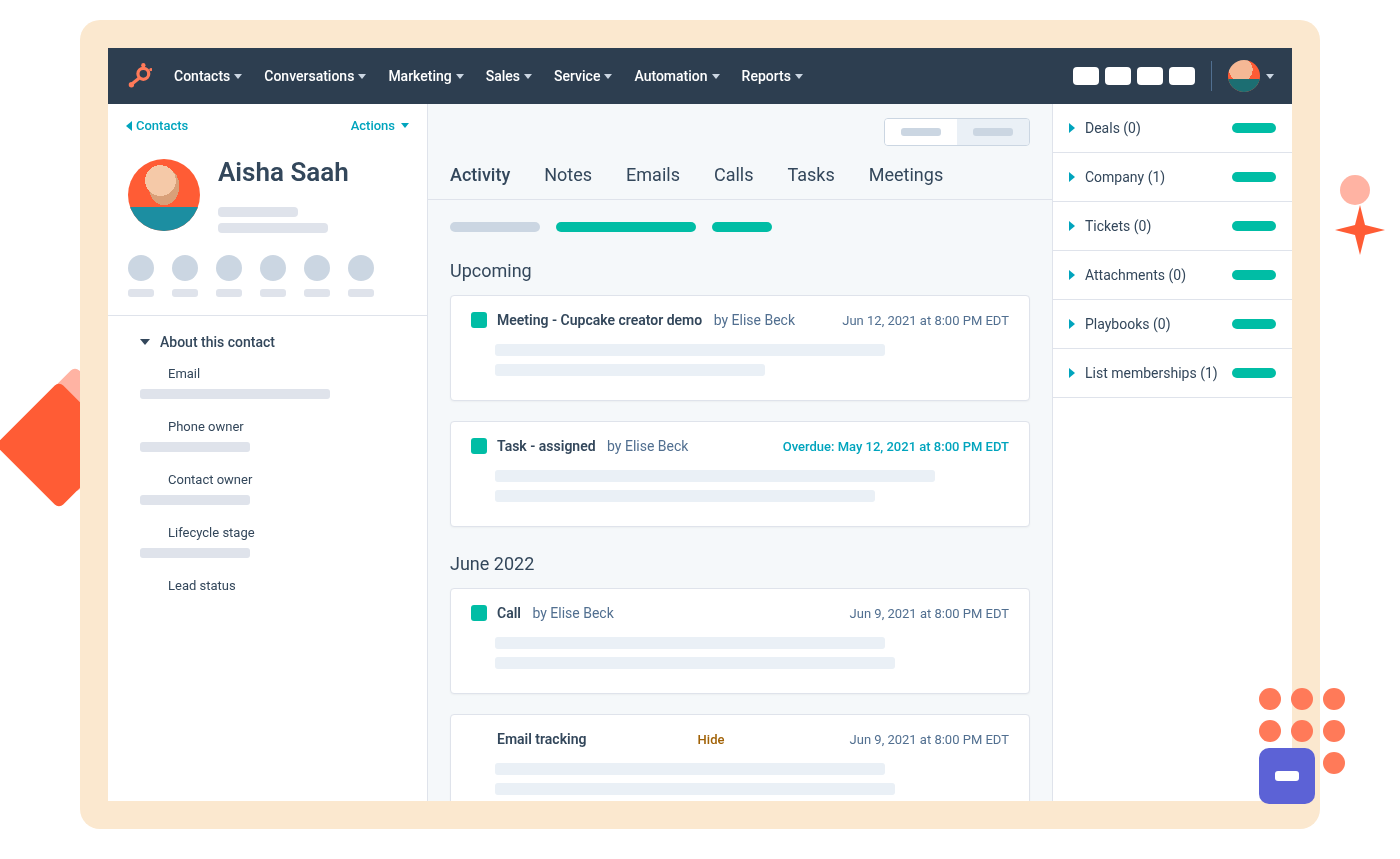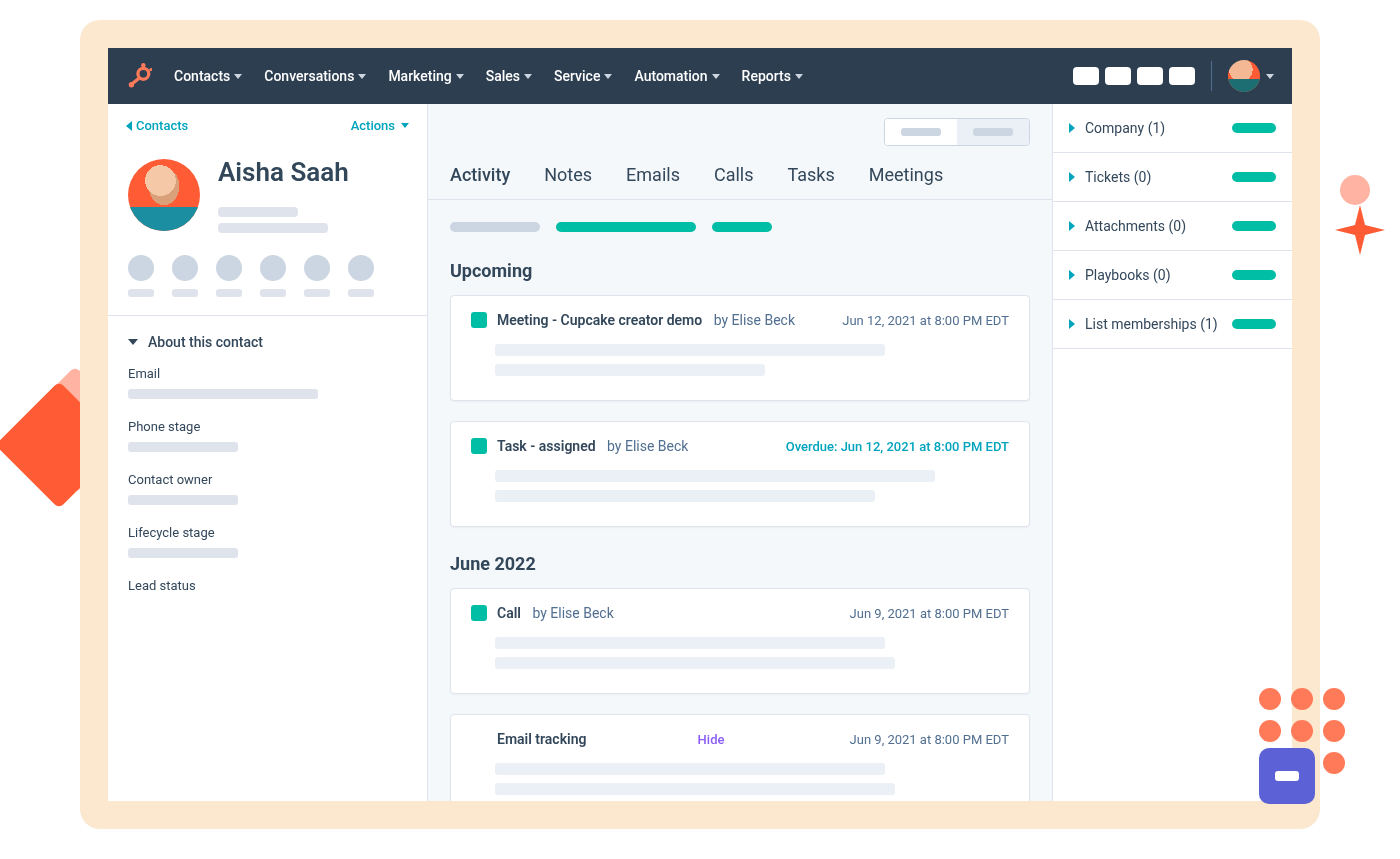--- a/index.html
+++ b/index.html
@@ -59,54 +59,54 @@
   .contact-name { color:#33475b; font-size: 26px; font-weight:600; margin-bottom:20px;}
   .skel { background:#dfe3eb; border-radius:4px; }
   .skel-sm { height:10px; width:80px; margin-bottom:6px;}
   .skel-md { height:10px; width:110px;}
   .circle-row { display:flex; gap:18px; margin-top:22px; }
   .circ-item{ display:flex; flex-direction:column; align-items:center; gap:8px;}
   .circ{ width:26px; height:26px; border-radius:50%; background:#cbd6e2; }
   .circ-lbl{ width:26px; height:8px; background:#dfe3eb; border-radius:3px; }
   .divider { height:1px; background:#dfe3eb; margin: 0; }
 
-  .about-section { padding: 18px 20px; }
+  .about-section { padding: 18px 32px; }
   .about-toggle { display:flex; align-items:center; gap:10px; color:#33475b; font-size:14px; font-weight:500; cursor:pointer; margin-bottom: 16px;}
   .chev-down-dark { width:0;height:0;border-left:5px solid transparent;border-right:5px solid transparent;border-top:6px solid #33475b; }
   .field { margin-bottom: 20px; }
-  .field-label { color:#33475b; font-size:13px; margin-bottom:8px; }
+  .field-label { color:#33475b; font-size:13px; margin-bottom:8px;margin-left:28px; }
   .field-skel { height:10px; background:#dfe3eb; border-radius:3px; }
 
   
   .center { background:#f5f8fa; display:flex; flex-direction:column; overflow:hidden;}
   .center-top { padding: 14px 22px 0; display:flex; justify-content:flex-end; }
   .toggle-btns { display:flex; border:1px solid #cbd6e2; border-radius:4px; overflow:hidden;}
   .toggle-btn { width:72px; height:26px; display:flex; align-items:center; justify-content:center;}
   .toggle-btn .sk { width:40px; height:8px; background:#cbd6e2; border-radius:3px;}
   .toggle-btn.sel { background:#eaf0f6; }
   .toggle-btn:not(.sel){ background:#fff; }
 
   .tabs { display:flex; gap: 34px; padding: 18px 22px 0; border-bottom:1px solid #dfe3eb; background:#f5f8fa;}
   .tab { color:#33475b; font-size:18px; padding-bottom:14px; cursor:pointer;}
   .tab.active { font-weight:500; }
 
   .filters { display:flex; gap:16px; padding: 22px; align-items:center;}
   .flt { height:10px; border-radius:5px; }
   .flt.gray { background:#cbd6e2; width:90px;}
   .flt.teal { background:#00bda5; }
 
-  .section-title { color:#33475b; font-size:18px; font-weight:700; padding: 6px 22px 14px;}
+  .section-title { color:#33475b; font-size:18px; font-weight:400; padding: 6px 22px 14px;}
   .timeline-card { background:#fff; border:1px solid #dfe3eb; border-radius:4px; margin: 0 22px 20px; padding: 16px 20px; box-shadow: 0 1px 2px rgba(0,0,0,0.04); }
   .tc-head { display:flex; align-items:center; gap:10px; margin-bottom:16px;}
   .sq { width:16px; height:16px; background:#00bda5; border-radius:3px; flex-shrink:0;}
   .tc-title { color:#33475b; font-size:14px; font-weight:600; }
   .tc-by { color:#516f90; font-weight:400;padding-left:8px;}
   .tc-date { margin-left:auto; color:#516f90; font-size:13px; }
   .tc-date.overdue { color:#00a4bd; font-weight:500;}
-  .tc-hide { color:#8b5cf6; font-size:13px; font-weight:500; margin-left:auto; margin-right:14px; cursor:pointer;}
+  .tc-hide { color:#a16207; font-size:13px; font-weight:500; margin-left:auto; margin-right:14px; cursor:pointer;}
   .tc-skel { height:12px; background:#eaf0f6; border-radius:3px; margin-left:24px; margin-bottom:8px;}
 
   
   .right { border-left:1px solid #dfe3eb; background:#fff; }
   .accordion { border-bottom:1px solid #dfe3eb; padding: 16px 16px; display:flex; align-items:center; cursor:pointer;}
   .chev-right-teal { width:0;height:0;border-top:5px solid transparent;border-bottom:5px solid transparent;border-left:6px solid #00a4bd; margin-right:10px;}
   .acc-label { color:#33475b; font-size:14px;}
   .acc-pill { margin-left:auto; width:44px; height:10px; background:#00bda5; border-radius:5px;}
 </style>
 </head>
@@ -247,21 +247,21 @@
           <div class="about-toggle">
             <span class="chev-down-dark"></span>
             <span>About this contact</span>
           </div>
           <div id="fields">
               <div class="field">
                 <div class="field-label">Email</div>
                 <div class="field-skel" style="width: 190px;"></div>
               </div>
               <div class="field">
-                <div class="field-label">Phone stage</div>
+                <div class="field-label">Phone owner</div>
                 <div class="field-skel" style="width: 110px;"></div>
               </div>
               <div class="field">
                 <div class="field-label">Contact owner</div>
                 <div class="field-skel" style="width: 110px;"></div>
               </div>
               <div class="field">
                 <div class="field-label">Lifecycle stage</div>
                 <div class="field-skel" style="width: 110px;"></div>
               </div>
@@ -304,21 +304,21 @@
                 <span class="tc-title">Meeting - Cupcake creator demo <span class="tc-by">by Elise Beck</span></span>
                 <span class="tc-date">Jun 12, 2021 at 8:00 PM EDT</span>
               </div>
               <div class="tc-skel" style="width: 390px;"></div>
               <div class="tc-skel" style="width: 270px;"></div>
             </div>
             <div class="timeline-card">
               <div class="tc-head">
                 <div class="sq"></div>
                 <span class="tc-title">Task - assigned <span class="tc-by">by Elise Beck</span></span>
-                <span class="tc-date overdue">Overdue: Jun 12, 2021 at 8:00 PM EDT</span>
+                <span class="tc-date overdue">Overdue: May 12, 2021 at 8:00 PM EDT</span>
               </div>
               <div class="tc-skel" style="width: 440px;"></div>
               <div class="tc-skel" style="width: 380px;"></div>
             </div>
             <div class="section-title">June 2022</div>
             <div class="timeline-card">
               <div class="tc-head">
                 <div class="sq"></div>
                 <span class="tc-title">Call <span class="tc-by">by Elise Beck</span></span>
                 <span class="tc-date">Jun 9, 2021 at 8:00 PM EDT</span>
@@ -336,20 +336,25 @@
               <div class="tc-skel" style="width: 390px;"></div>
               <div class="tc-skel" style="width: 400px;"></div>
             </div>
           </div>
       </div>
 
       <div class="right">
         <div id="accordions">
             <div class="accordion">
               <span class="chev-right-teal"></span>
+              <span class="acc-label">Deals (0)</span>
+              <span class="acc-pill"></span>
+            </div>
+            <div class="accordion">
+              <span class="chev-right-teal"></span>
               <span class="acc-label">Company (1)</span>
               <span class="acc-pill"></span>
             </div>
             <div class="accordion">
               <span class="chev-right-teal"></span>
               <span class="acc-label">Tickets (0)</span>
               <span class="acc-pill"></span>
             </div>
             <div class="accordion">
               <span class="chev-right-teal"></span>

